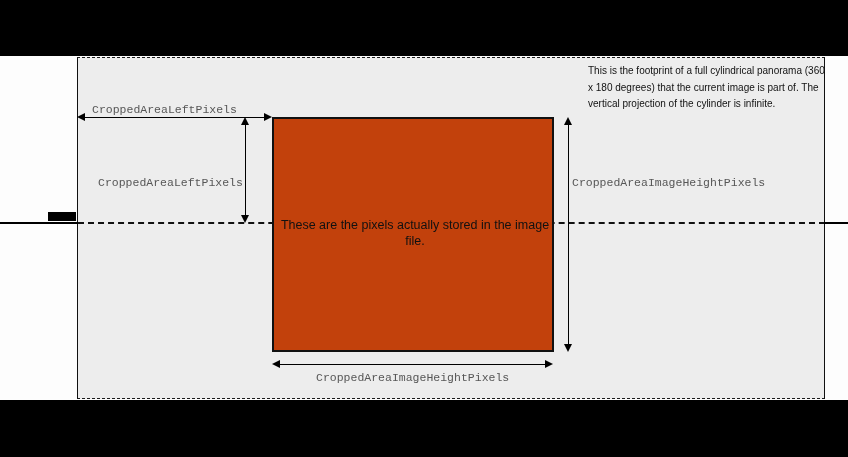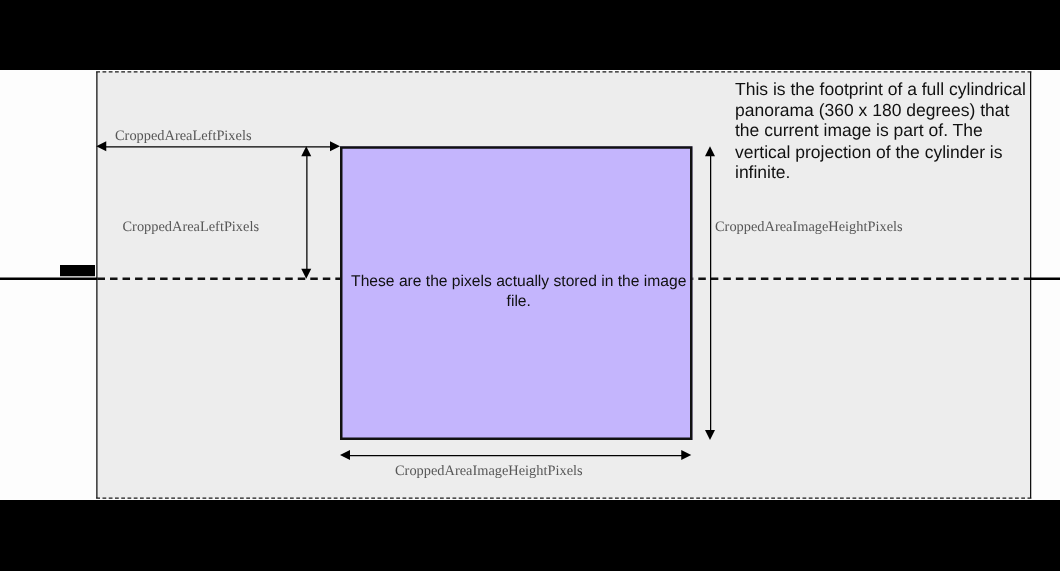--- a/index.html
+++ b/index.html
@@ -72,48 +72,48 @@
     height: 9px;
     background: #000000;
   }
   
   .stored-pixels-box {
     position: absolute;
     left: 272px;
     top: 117px;
     width: 282px;
     height: 235px;
-    background: #c4b5fd;
+    background: #c2410c;
     border: 2px solid #111111;
     box-sizing: border-box;
   }
   .stored-pixels-label {
     position: absolute;
     left: 0;
     top: 98px;
     width: 282px;
     text-align: center;
     font-size: 12.5px;
     line-height: 16px;
     color: #111111;
   }
   
   .panorama-note {
     position: absolute;
     left: 588px;
     top: 63px;
     width: 240px;
-    font-size: 14px;
+    font-size: 10px;
     line-height: 16.5px;
     color: #111111;
   }
   
   .dim-label {
     position: absolute;
-    font-family: Liberation Serif, serif;
+    font-family: Liberation Mono, monospace;
     font-size: 11.5px;
     color: #575757;
     white-space: nowrap;
     letter-spacing: 0px;
     text-align: center;
   }
   .label-left-pixels   { left: 92px;  top: 103px; }
   .label-top-pixels    { left: 98px;  top: 176px; }
   .label-image-height  { left: 572px; top: 176px; }
   .label-image-width   { left: 316px; top: 371px; }

